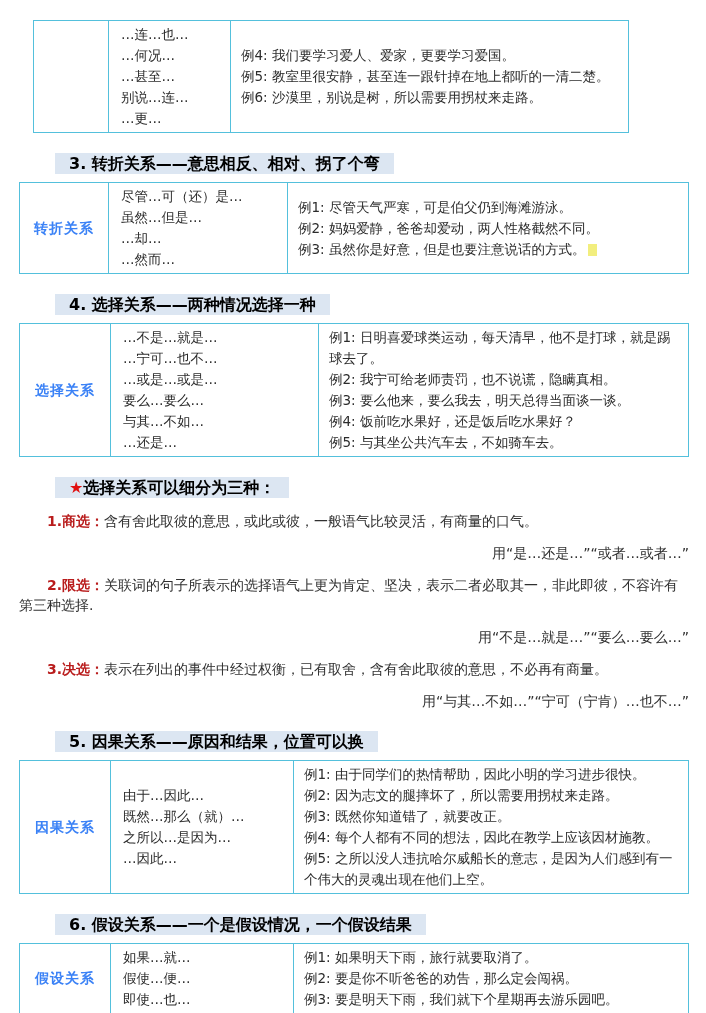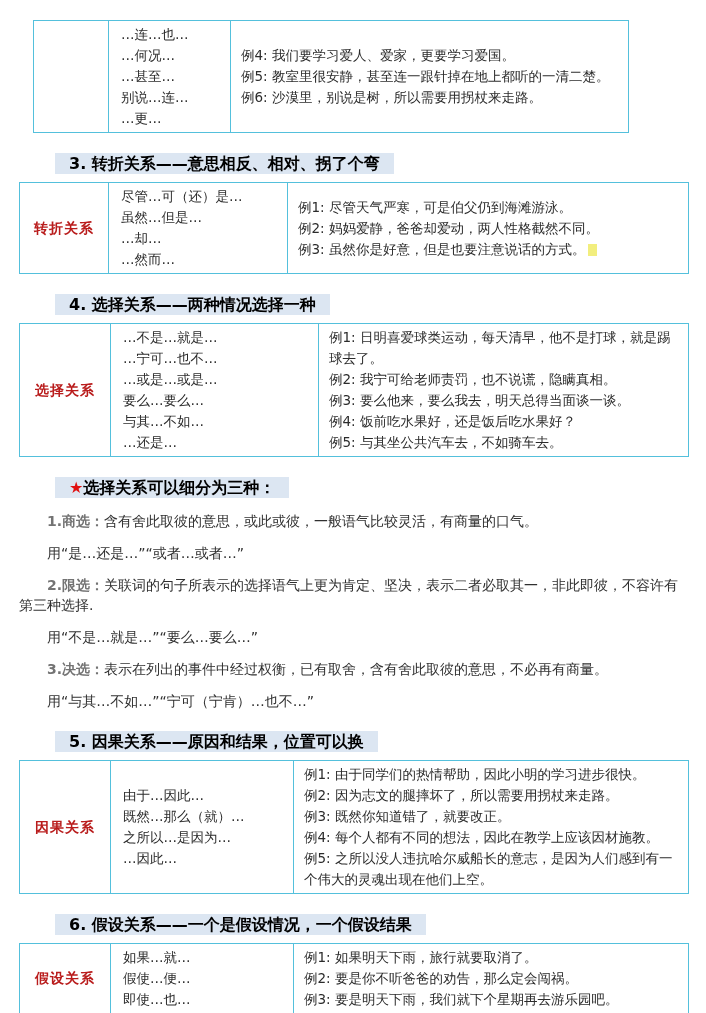--- a/index.html
+++ b/index.html
@@ -32,21 +32,21 @@
     font-size:13.5px;
     line-height:21px;
     color:#2b2b2b;
   }
   .ctable .cell{padding:3px 6px;display:flex;flex-direction:column;justify-content:center;}
   .ctable .label-cell{
     border-right:1px solid var(--border);
     align-items:center;
     font-weight:bold;
     font-size:14px;
-    color:#b91c1c;
+    color:#3b82f6;
     text-align:center;
     letter-spacing:1px;
   }
   .ctable .patterns-cell{border-right:1px solid var(--border);padding-left:12px;}
   .ctable .examples-cell{padding-left:10px;padding-right:8px;}
   .ctable.cont{margin-left:14px;width:596px;}
   
   .sec-heading{
     margin:20px 0 7px 36px;
     font-size:16px;
@@ -57,27 +57,28 @@
   .sec-heading .hl{background:var(--highlight);padding:1px 14px;}
   .star{color:var(--star);}
   
   .para{
     font-size:14px;
     line-height:20px;
     margin:12px 0;
     text-indent:28px;
     color:#303030;
   }
-  .para .lead{font-weight:bold;color:#737373;}
+  .para .lead{font-weight:bold;color:#b91c1c;}
   .usage{
     font-size:14px;
     line-height:20px;
     margin:12px 0;
     text-indent:28px;
     color:#303030;
+    text-align:right;
   }
   .ymark{
     display:inline-block;
     width:9px;height:12px;
     background:var(--mark);
     vertical-align:middle;
     margin-left:3px;
   }
 </style>
 </head>

